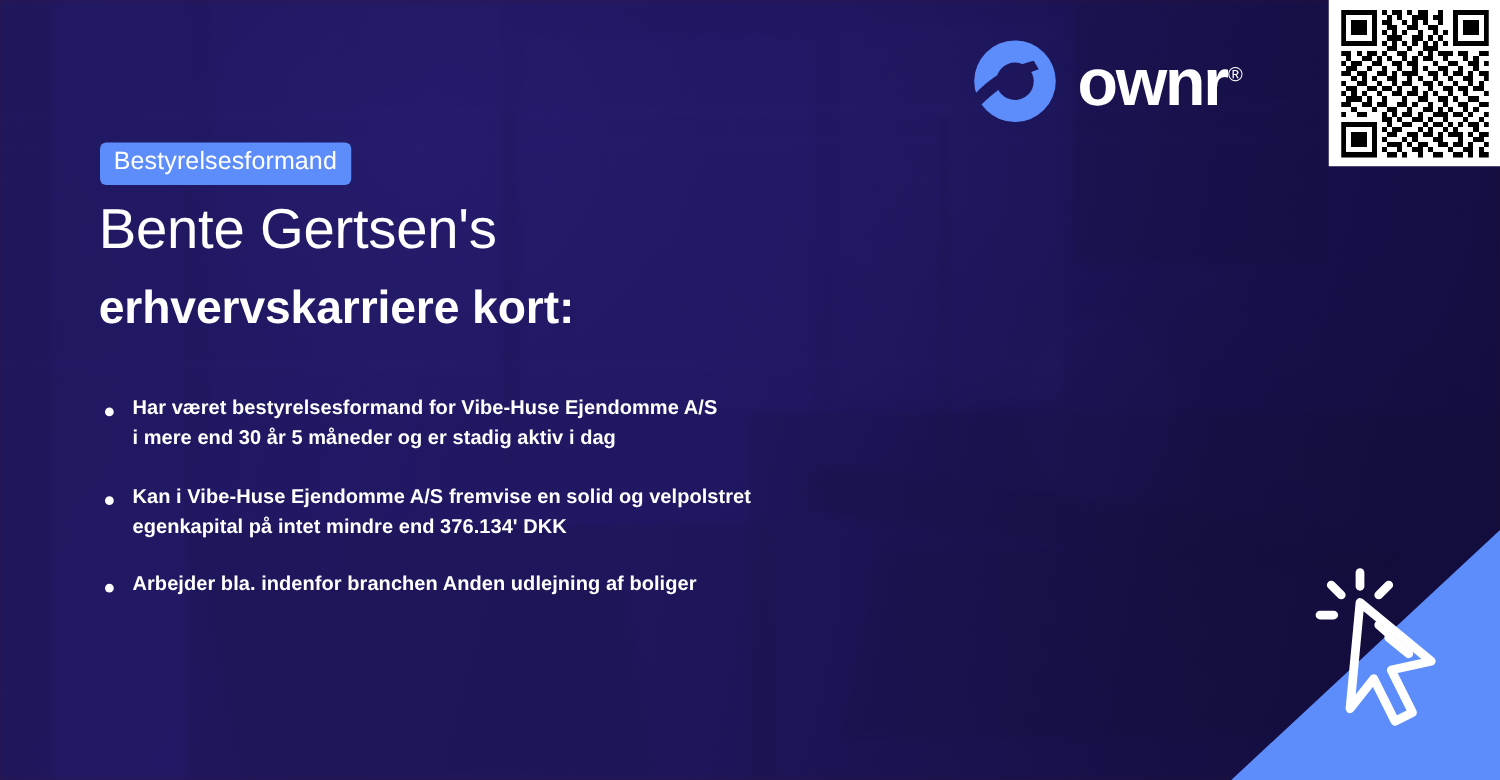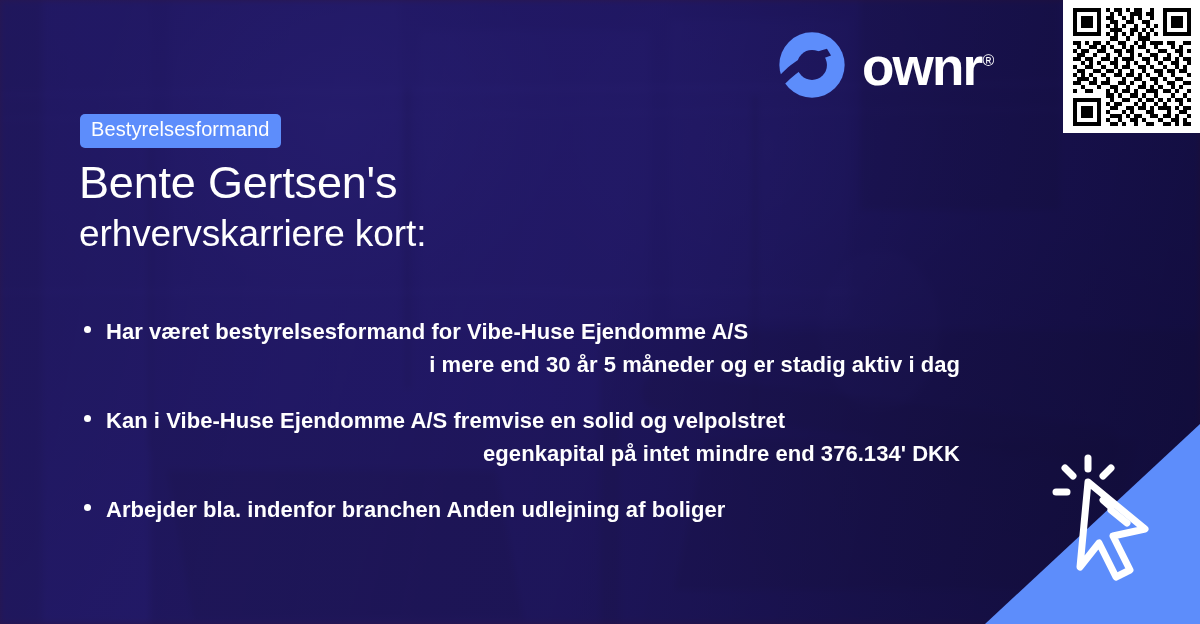--- a/index.html
+++ b/index.html
@@ -62,49 +62,49 @@
 
   .title{
     position:absolute; left:79px; top:158px;
     color:#ffffff;
     font-size:45px; font-weight:normal;
     line-height:1.12;
     letter-spacing:-.2px;
     white-space:nowrap;
   }
   .subtitle{
-    position:absolute; left:79px; top:212px;
+    position:absolute; left:79px; top:224px;
     color:#ffffff;
-    font-size:37px; font-weight:normal;
+    font-size:37px; font-weight:bold;
     line-height:1.2;
     letter-spacing:-.1px;
     white-space:nowrap;
   }
 
   .bullets{
     position:absolute; left:80px; top:315px;
     width:880px;
   }
   .bullet{
     position:relative;
     color:#ffffff;
-    font-size:22px;
+    font-size:16px;
     font-weight:bold;
     line-height:1.52;
     padding-left:26px;
     margin-bottom:22px;
     letter-spacing:.05px;
   }
   .bullet:last-child{ margin-bottom:1px; }
   .bullet .dot{
     position:absolute; left:4px; top:11px;
     width:7px; height:7px; border-radius:50%;
     background:#ffffff;
   }
-  .bullet .l2{ display:block;text-align:right; }
+  .bullet .l2{ display:block; }
 
   
   .logo{
     position:absolute; left:778px; top:31px;
     display:flex; align-items:center; gap:16px;
   }
   .logo-mark{ width:68px; height:68px; display:block; }
   .wordmark{
     color:#ffffff;
     font-size:53px;

